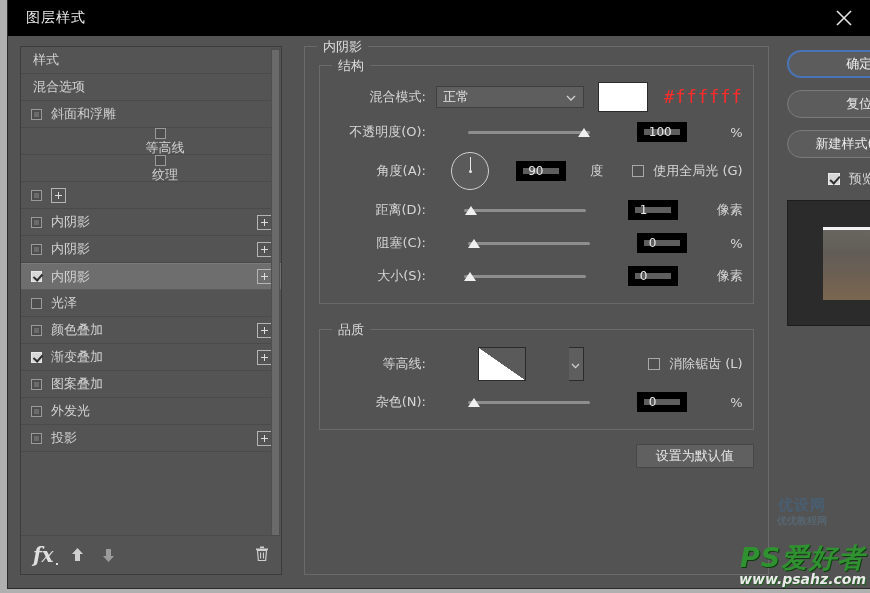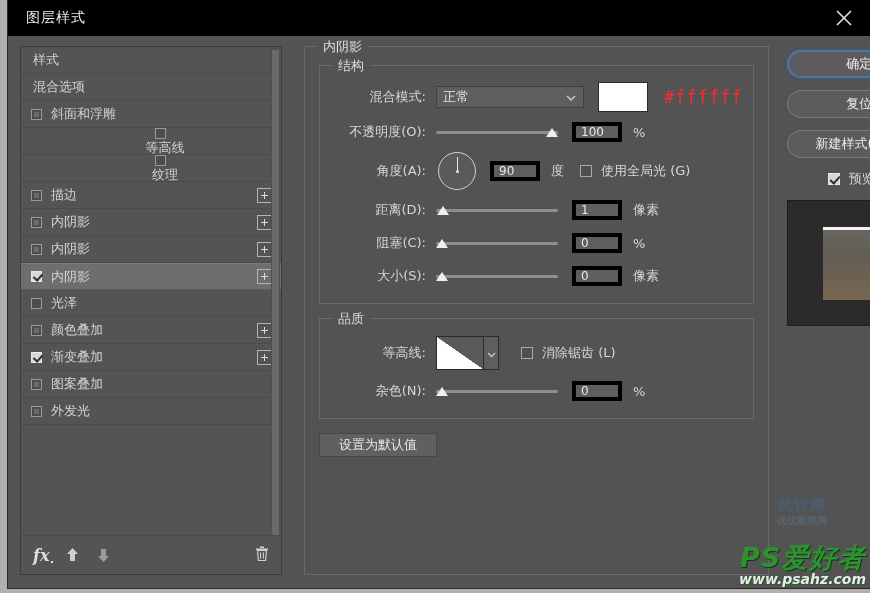--- a/index.html
+++ b/index.html
@@ -164,21 +164,21 @@
     display: flex;
     align-items: center;
     padding: 0 12px;
     position: relative;
     border-top: 1px solid #4a4a4a;
   }
   .list-footer .fx {
     font-family: "DejaVu Serif", "Liberation Serif", serif;
     font-style: italic;
     font-weight: bold;
-    font-size: 16px;
+    font-size: 20px;
     color: #e0e0e0;
     margin-right: 16px;
     position: relative;
   }
   .list-footer .fx::after {
     content: "";
     position: absolute;
     right: -4px; bottom: 2px;
     width: 2px; height: 2px;
     background: #e0e0e0;
@@ -204,29 +204,30 @@
     background: #535353;
     padding: 0 6px;
     color: #dcdcdc;
     font-size: 13px;
     white-space: nowrap;
   }
   .outer-fs {
     height: 529px;
     padding: 18px 14px 0 14px;
   }
-  .sub-fs { padding: 16px 10px 14px 10px; margin-bottom: 14px; }
+  .sub-fs { padding: 16px 10px 14px 10px; margin-bottom: 25px; }
 
   .frow {
     display: flex;
     align-items: center;
     min-height: 26px;
     margin-bottom: 7px;
     color: #d6d6d6;
     font-size: 13px;
+    justify-content: space-between;
   }
   .frow .flabel {
     width: 96px;
     text-align: right;
     padding-right: 10px;
     flex: 0 0 auto;
     white-space: nowrap;
   }
   .select {
     width: 148px; height: 22px;
@@ -274,21 +275,21 @@
     position: absolute;
     top: 4px;
     width: 0; height: 0;
     border-left: 6px solid transparent;
     border-right: 6px solid transparent;
     border-bottom: 9px solid #efefef;
   }
   .numbox {
     width: 50px; height: 20px;
     background: #5e5e5e;
-    border: 4px solid #000000;
+    border: 7px solid #000000;
     box-sizing: border-box;
     margin-left: 14px;
     color: #e8e8e8;
     font-size: 12px;
     display: flex;
     align-items: center;
     padding-left: 5px;
   }
   .unit { margin-left: 11px; color: #d6d6d6; font-size: 13px; }
 
@@ -355,21 +356,21 @@
     background: #5e5e5e;
     border: 1px solid #2b2b2b;
     border-left: none;
     box-sizing: border-box;
     display: flex; align-items: center; justify-content: center;
     flex: 0 0 auto;
   }
 
   .default-btns {
     display: flex;
-    justify-content: flex-start;
+    justify-content: flex-end;
     gap: 30px;
     margin-top: 6px;
   }
   .dbtn {
     width: 118px; height: 24px;
     background: #606060;
     border: 1px solid #474747;
     color: #e8e8e8;
     font-size: 13px;
     display: flex; align-items: center; justify-content: center;
@@ -501,21 +502,20 @@
                 <span class="label">等高线</span>
               </div>
 
               <div class="row indent">
                 <span class="cb"></span>
                 <span class="label">纹理</span>
               </div>
 
               <div class="row">
                 <span class="cb inner"></span>
-                <span class="label">描边</span>
                 <span class="plus"></span>
               </div>
 
               <div class="row">
                 <span class="cb inner"></span>
                 <span class="label">内阴影</span>
                 <span class="plus"></span>
               </div>
 
               <div class="row">
@@ -551,20 +551,25 @@
               <div class="row">
                 <span class="cb inner"></span>
                 <span class="label">图案叠加</span>
               </div>
 
               <div class="row">
                 <span class="cb inner"></span>
                 <span class="label">外发光</span>
               </div>
 
+              <div class="row">
+                <span class="cb inner"></span>
+                <span class="label">投影</span>
+                <span class="plus"></span>
+              </div>
 
             </div>
             <div class="list-scrollbar">
               <div class="thumb"></div>
             </div>
           </div>
 
           <div class="list-footer">
             <span class="fx">fx</span>
             <span class="arrow-btn">

